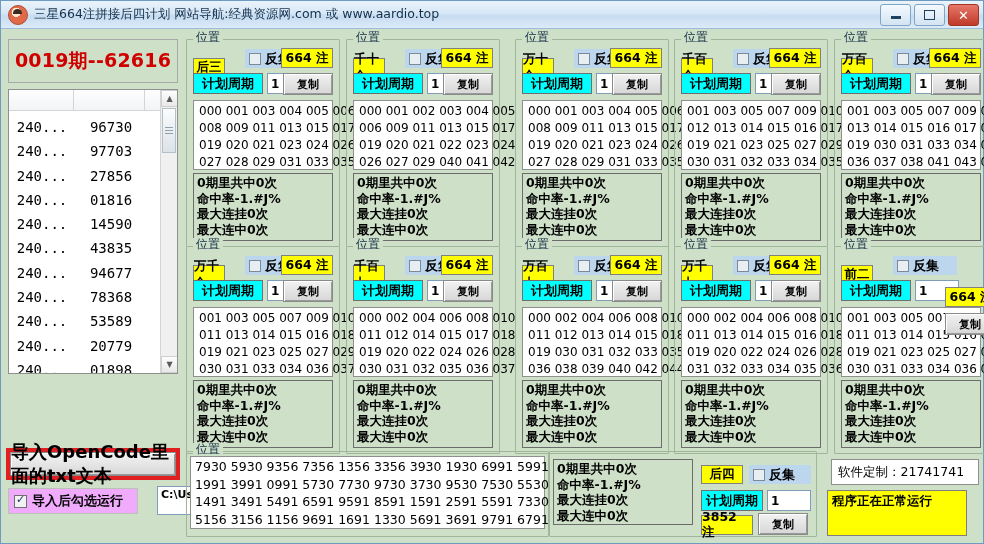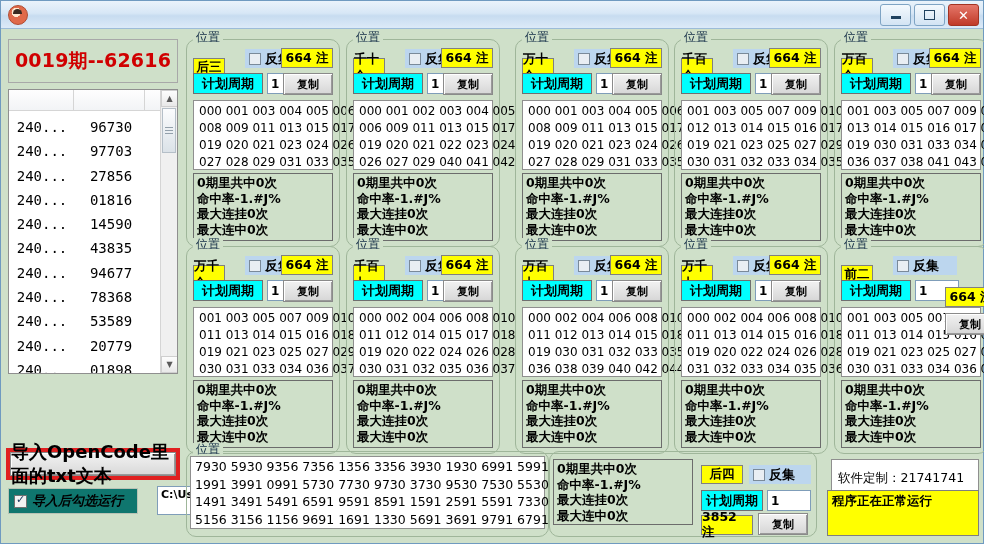--- a/index.html
+++ b/index.html
@@ -23,21 +23,21 @@
   #winbtns{position:absolute;right:4px;top:3px;display:flex;gap:3px;}
   .wbtn{width:29px;height:20px;border:1px solid #7fa4c4;border-radius:3px;
     background:linear-gradient(180deg,#f4f9fd,#d3e4f3);
     display:flex;align-items:center;justify-content:center;font-size:11px;color:#20425f;}
   .wbtn .glyph{display:block;}
   .wbtn.min .glyph{width:10px;height:3px;background:#20425f;margin-top:5px;}
   .wbtn.max .glyph{width:9px;height:8px;border:1.5px solid #20425f;}
   .wbtn.close{background:linear-gradient(180deg,#e5776a,#c03a28);border-color:#a33322;color:#fff;font-weight:bold;font-size:13px;}
 
   
-  .gbox{position:absolute;border:1px solid #9fb69a;border-radius:10px;box-sizing:border-box;}
+  .gbox{position:absolute;border:1px solid #9fb69a;border-radius:1px;box-sizing:border-box;}
   .gbox>.legend{position:absolute;left:6px;top:-9px;background:#cfe0c9;padding:0 3px;
     font-size:12px;color:#102a44;line-height:13px;}
   .yellowtag{background:#ffff00;border:1px solid #808080;color:#000;font-size:12.5px;
      font-weight:bold;display:flex;align-items:center;justify-content:center;box-sizing:border-box;}
   .cyantag{background:#00ffff;border:1px solid #707070;color:#000;font-size:13px;
      font-weight:bold;display:flex;align-items:center;justify-content:center;box-sizing:border-box;}
   .btn3d{background:linear-gradient(180deg,#f2f2f2,#d6d6d6);border:1px solid #8a8a8a;
      box-shadow:inset 1px 1px 0 #ffffff, inset -1px -1px 0 #9a9a9a;
      color:#000;font-size:11px;font-weight:bold;
      display:flex;align-items:center;justify-content:center;box-sizing:border-box;}
@@ -77,22 +77,22 @@
      background:linear-gradient(180deg,#fbfcfd,#dbe2e8);border:1px solid #b5bfc8;box-sizing:border-box;}
   #sthumb .grip{margin:18px auto 0;width:8px;height:7px;
      background:repeating-linear-gradient(180deg,#93a0ab 0 1px,transparent 1px 3px);}
   #importbtn{position:absolute;left:5px;top:447px;width:174px;height:32px;
      border:2px solid #e02020;box-sizing:border-box;padding:2px;background:#e02020;}
   #importbtn .inner{width:100%;height:100%;box-sizing:border-box;
      background:linear-gradient(180deg,#f3f3f3,#d8d8d8);border:1px solid #8a8a8a;
      box-shadow:inset 1px 1px 0 #fff, inset -1px -1px 0 #9a9a9a;
      display:flex;align-items:center;justify-content:center;font-size:18px;font-weight:bold;color:#000;}
   #runchk{position:absolute;left:7px;top:487px;width:130px;height:26px;
-     background:#0f766e;border:1px solid #b9c3b5;box-sizing:border-box;
-     display:flex;align-items:center;gap:5px;padding:0 5px;font-size:13px;font-weight:bold;color:#000;font-style:italic;}
+     background:#f0abfc;border:1px solid #b9c3b5;box-sizing:border-box;
+     display:flex;align-items:center;gap:5px;padding:0 5px;font-size:13px;font-weight:bold;color:#000;}
   #runchk .cb{width:13px;height:13px;background:#f2f2f2;border:1px solid #707070;
      box-sizing:border-box;position:relative;}
   #runchk .cb:after{content:"✓";position:absolute;left:1px;top:-3px;font-size:11px;color:#17365d;}
   #pathfield{position:absolute;left:156px;top:485px;width:46px;height:29px;}
 
   
   .panel .ptag{position:absolute;left:6px;top:18px;width:32px;height:19px;}
   .panel .pchk{position:absolute;left:58px;top:9px;width:64px;height:19px;}
   .panel .pcount{position:absolute;right:6px;top:8px;width:52px;height:20px;}
   .panel .pcycle{position:absolute;left:6px;top:33px;width:70px;height:21px;}
@@ -107,32 +107,33 @@
      font-size:12.5px;line-height:17.5px;padding:1px 4px 0 4px;white-space:pre;color:#000;}
   #botstat{left:552px;top:458px;width:140px;height:66px;}
   #bq-tag{position:absolute;left:700px;top:464px;width:42px;height:19px;}
   #bq-chk{position:absolute;left:748px;top:464px;width:62px;height:19px;}
   #bq-cycle{position:absolute;left:700px;top:489px;width:62px;height:21px;}
   #bq-cyclev{position:absolute;left:766px;top:489px;width:44px;height:21px;}
   #bq-count{position:absolute;left:700px;top:514px;width:52px;height:20px;}
   #bq-copy{position:absolute;left:757px;top:512px;width:50px;height:22px;}
   #custom{position:absolute;left:830px;top:458px;width:148px;height:24px;
      background:#fff;border:1px solid #8f8f8f;box-sizing:border-box;
-     display:flex;align-items:center;padding:18px 6px;font-size:12.5px;color:#000;}
-  #runstat{position:absolute;left:826px;top:489px;width:152px;height:46px;
+     display:flex;align-items:center;padding:12px 6px;font-size:12.5px;color:#000;}
+  #runstat{position:absolute;left:826px;top:489px;width:140px;height:46px;
      background:#ffff00;border:1px solid #7f7f7f;box-sizing:border-box;
      padding:2px 4px;font-size:12.5px;font-weight:bold;color:#000;}
 </style>
 </head>
 <body>
 
 <div id="app">
 
   <div id="titlebar">
     <div class="tb-icon"></div>
+    <div class="tb-title">三星664注拼接后四计划 网站导航:经典资源网.com 或 www.aardio.top</div>
     <div id="winbtns">
       <div class="wbtn min">
           <span class="glyph"></span>
         </div>
       <div class="wbtn max">
           <span class="glyph"></span>
         </div>
       <div class="wbtn close">✕</div>
     </div>
   </div>

